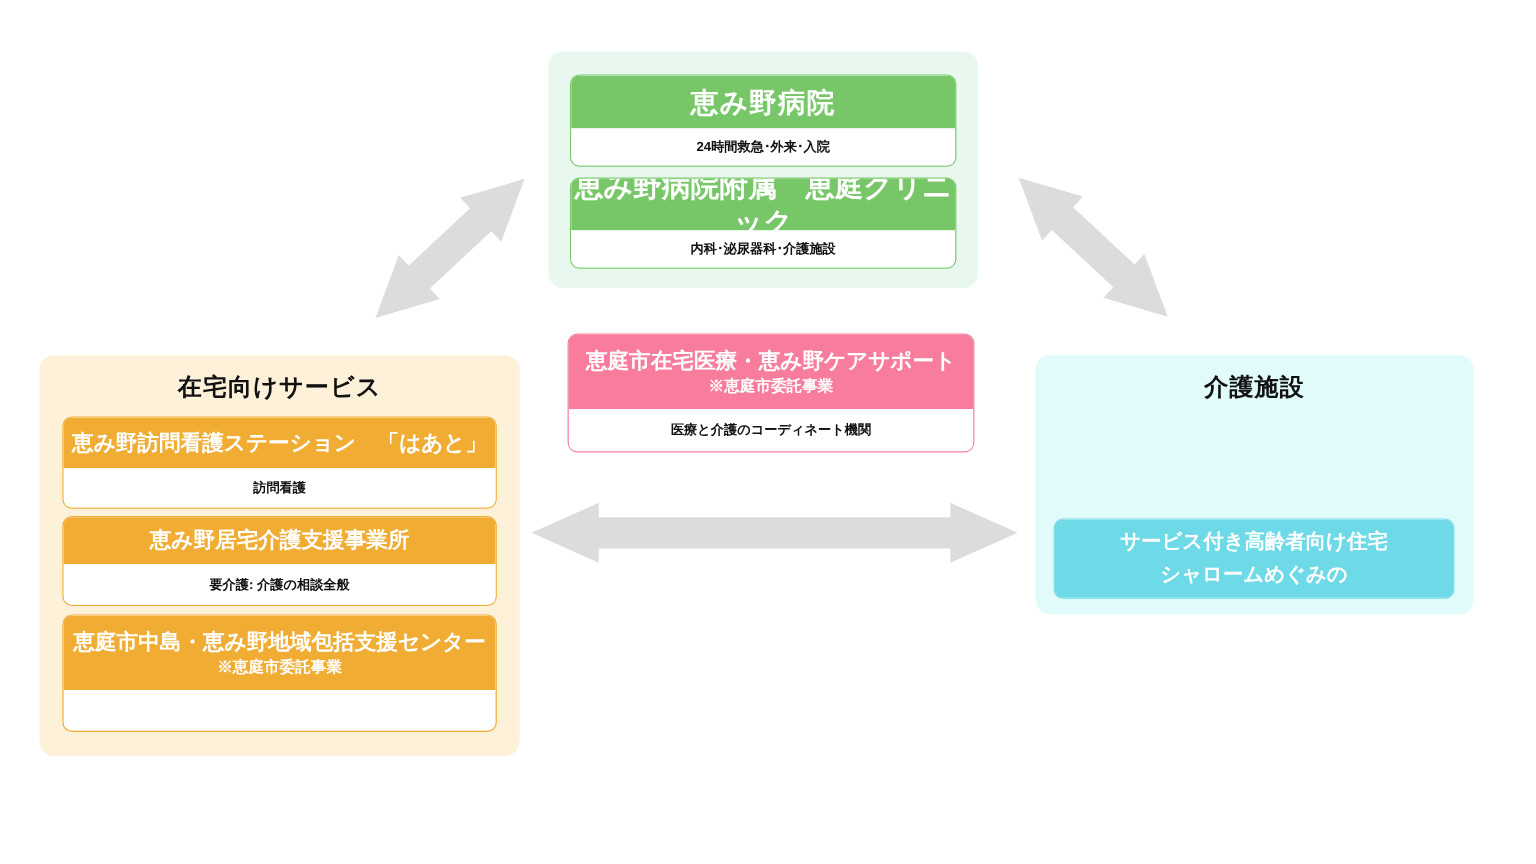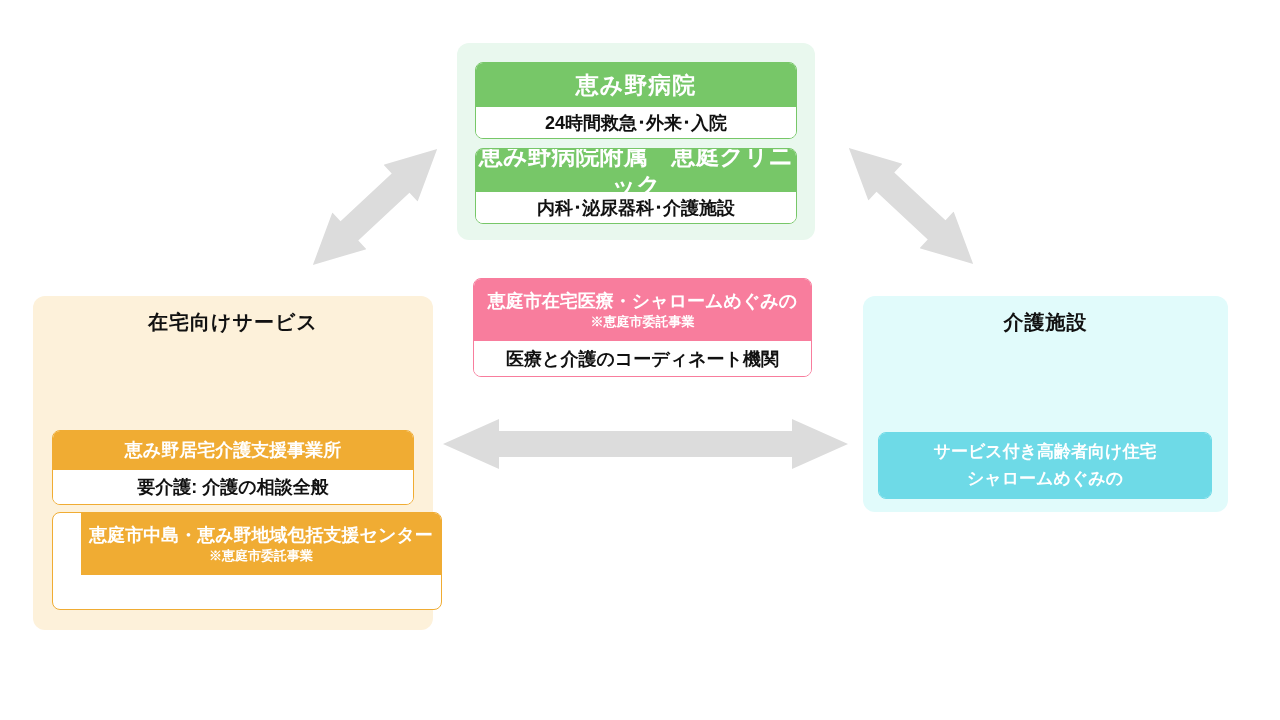--- a/index.html
+++ b/index.html
@@ -21,21 +21,21 @@
 
   
   .card { position:absolute; border-radius:8px; overflow:hidden; display:flex; flex-direction:column; background:#ffffff; }
   .card .hd {
     flex:none; color:#ffffff; font-weight:bold;
     display:flex; flex-direction:column; align-items:center; justify-content:center;
     line-height:1.25; text-align:center;
   }
   .card .hd .sub { font-size:13px; font-weight:bold; margin-top:1px; }
   .card .bd {
-    flex:1; background:#ffffff; color:#111111; font-weight:bold; font-size:18px;
+    flex:1; background:#ffffff; color:#111111; font-weight:bold; font-size:11px;
     display:flex; align-items:center; justify-content:center; text-align:center;
   }
 
   .c-green  { border:1px solid var(--green,#77c768); }
   .c-green .hd  { background:var(--green,#77c768); }
   .c-pink   { border:1px solid var(--pink,#f87d9d); }
   .c-pink .hd   { background:var(--pink,#f87d9d); }
   .c-orange { border:1px solid var(--orange,#f0ac33); }
   .c-orange .hd { background:var(--orange,#f0ac33); }
   .c-cyan   { border:1px solid var(--cyan,#6edae7); }
@@ -50,21 +50,21 @@
   
   #card-center { left:473px; top:278px; width:337px; height:97px; }
   #card-center .hd { height:62px; font-size:18px; }
 
   
   .panel-home .card { left:19px; width:360px; }
   #card-home1 { top:51px;  height:75px; }
   #card-home1 .hd { height:42px; font-size:18px; }
   #card-home2 { top:134px; height:73px; }
   #card-home2 .hd { height:39px; font-size:18px; }
-  #card-home3 { top:216px; height:96px;padding-left:28px; }
+  #card-home3 { top:216px; height:96px; }
   #card-home3 .hd { height:62px; font-size:18px; }
 
   
   .panel-care .card { left:15px; width:332px; }
   #card-care1 { top:51px;  height:71px; }
   #card-care1 .hd { height:40px; font-size:17px; }
   #card-care2 { top:136px; height:65px; }
   #card-care2 .hd { flex:1; font-size:17px; line-height:1.55; }
 
   
@@ -85,28 +85,32 @@
       <div class="bd">24時間救急･外来･入院</div>
     </div>
     <div class="card c-green" id="card-hosp2">
       <div class="hd">恵み野病院附属　恵庭クリニック</div>
       <div class="bd">内科･泌尿器科･介護施設</div>
     </div>
   </div>
 
   <div class="card c-pink" id="card-center">
     <div class="hd">
-      <span>恵庭市在宅医療・シャロームめぐみの</span>
+      <span>恵庭市在宅医療・恵み野ケアサポート</span>
       <span class="sub">※恵庭市委託事業</span>
     </div>
     <div class="bd">医療と介護のコーディネート機関</div>
   </div>
 
   <div class="panel panel-home">
     <div class="panel-title">在宅向けサービス</div>
+    <div class="card c-orange" id="card-home1">
+      <div class="hd">恵み野訪問看護ステーション　「はあと」</div>
+      <div class="bd">訪問看護</div>
+    </div>
     <div class="card c-orange" id="card-home2">
       <div class="hd">恵み野居宅介護支援事業所</div>
       <div class="bd">要介護: 介護の相談全般</div>
     </div>
     <div class="card c-orange" id="card-home3">
       <div class="hd">
         <span>恵庭市中島・恵み野地域包括支援センター</span>
         <span class="sub">※恵庭市委託事業</span>
       </div>
     </div>

